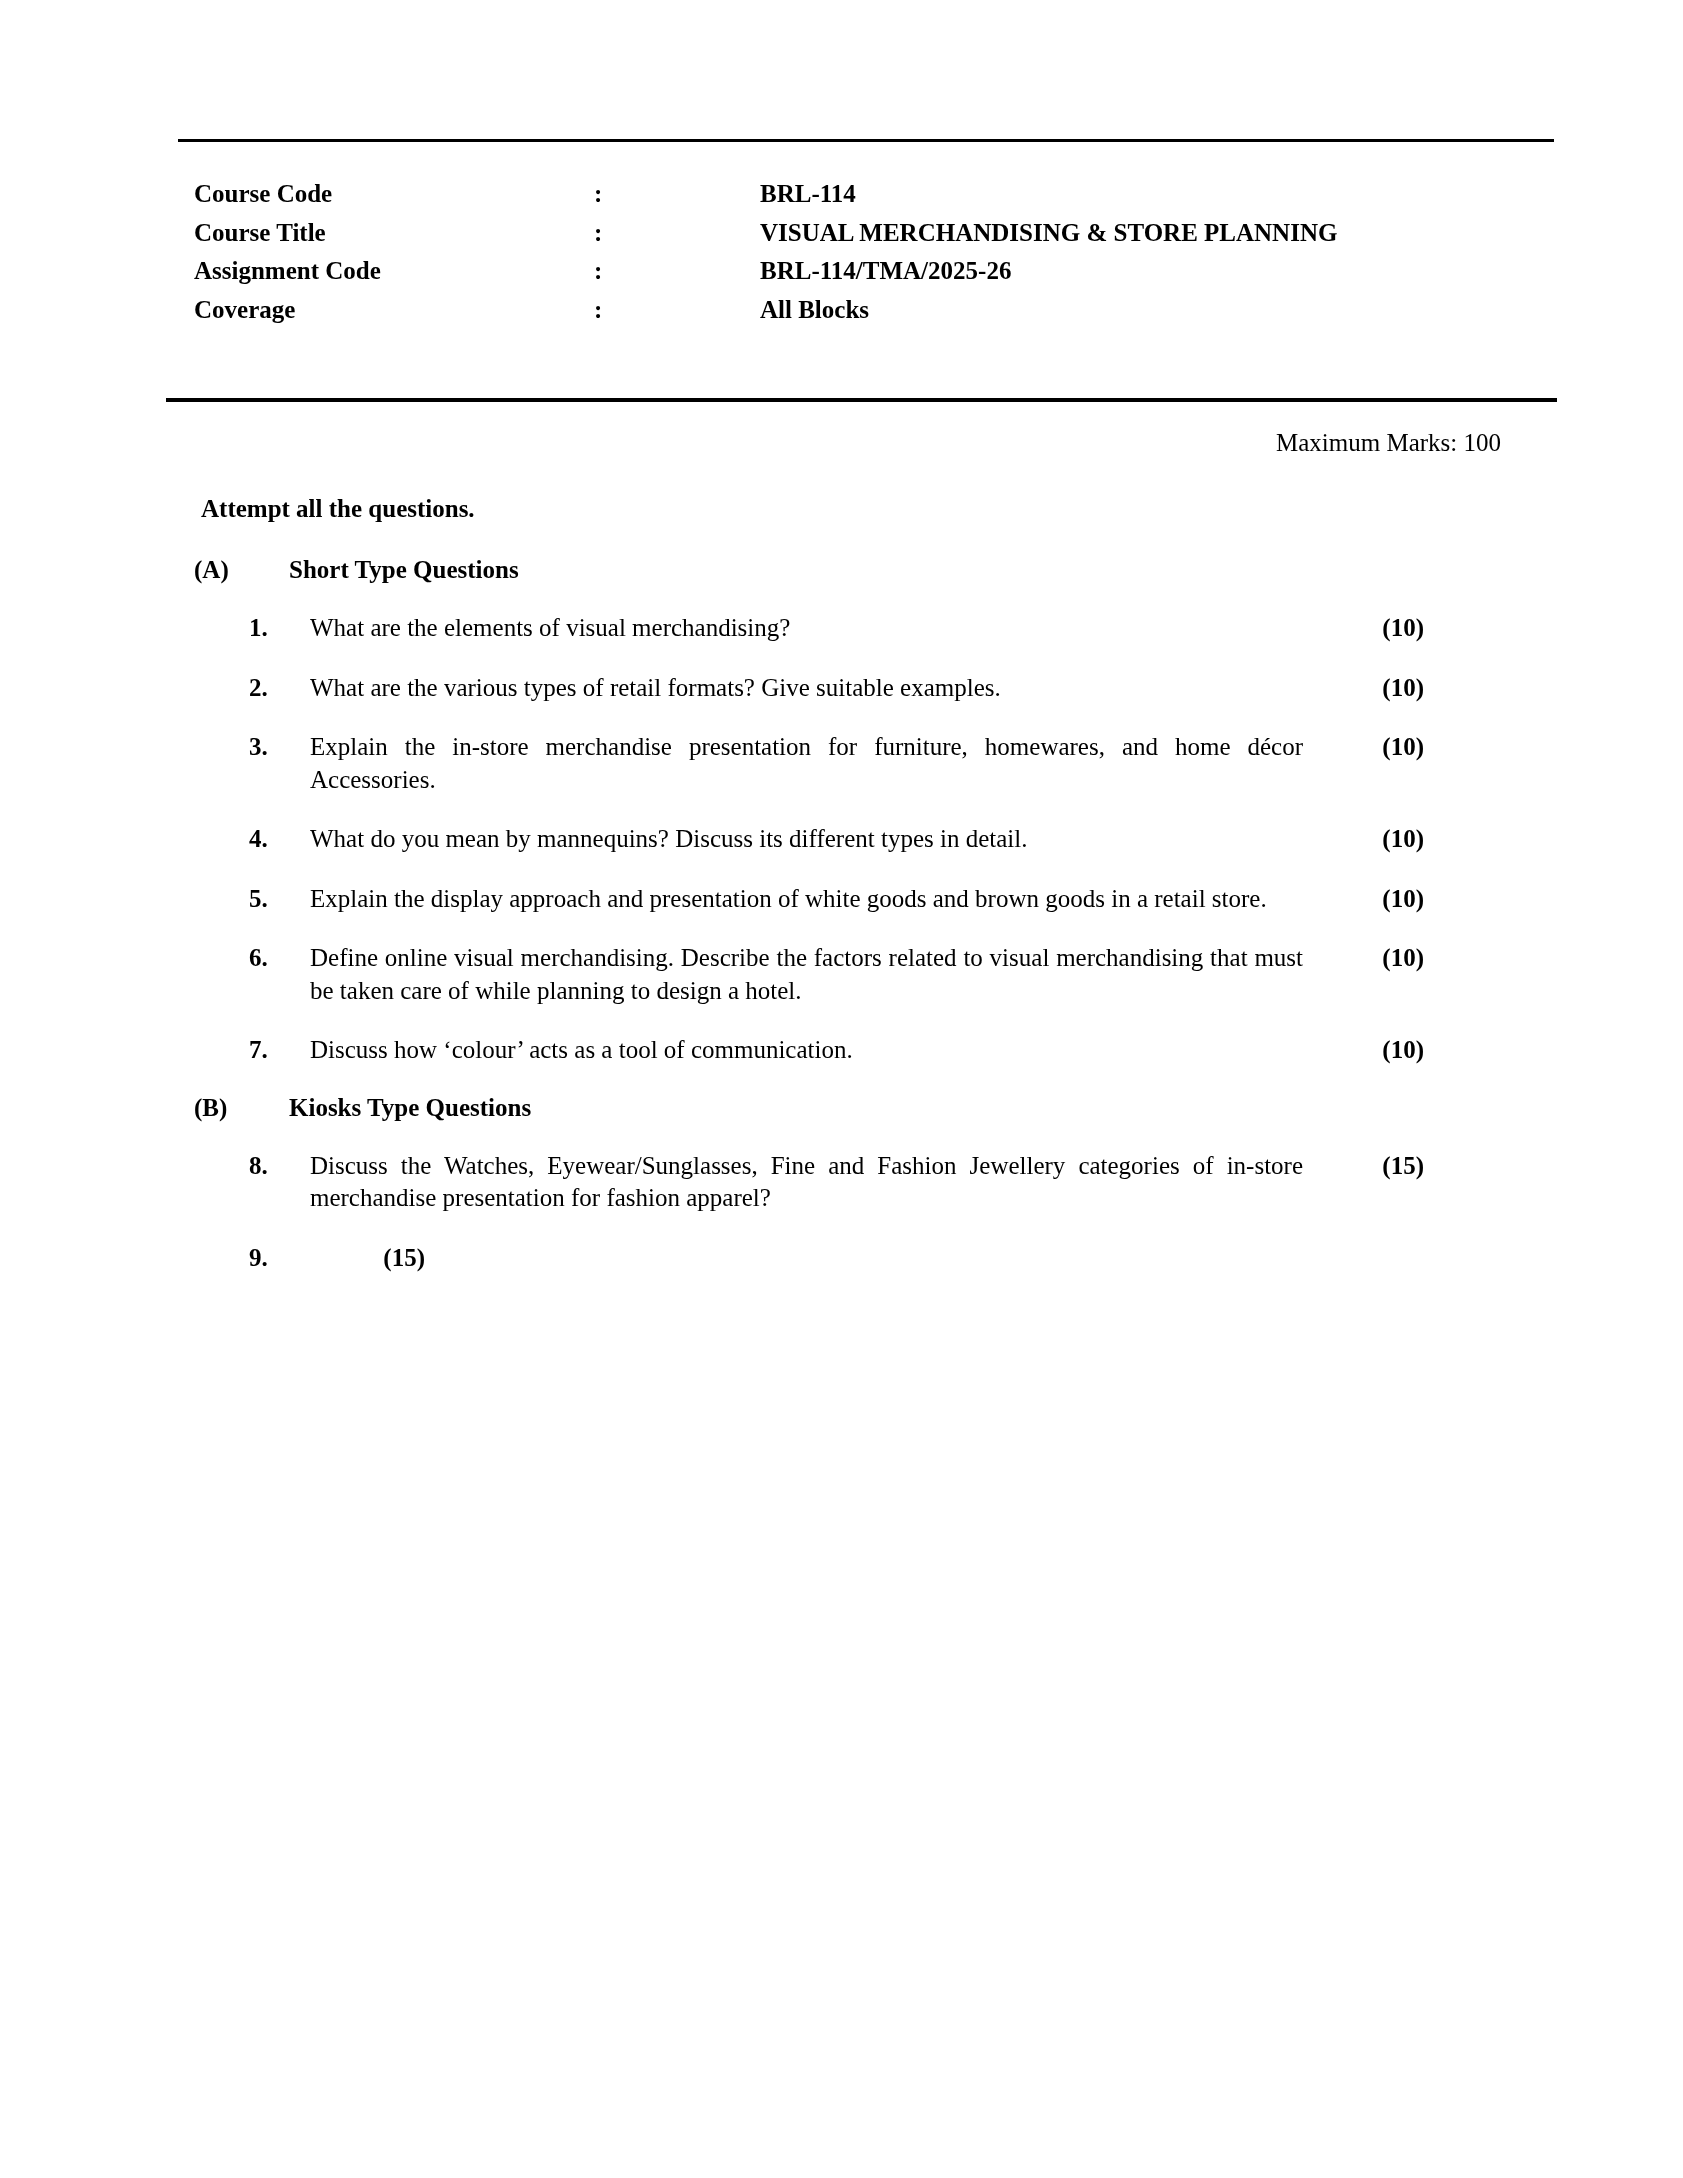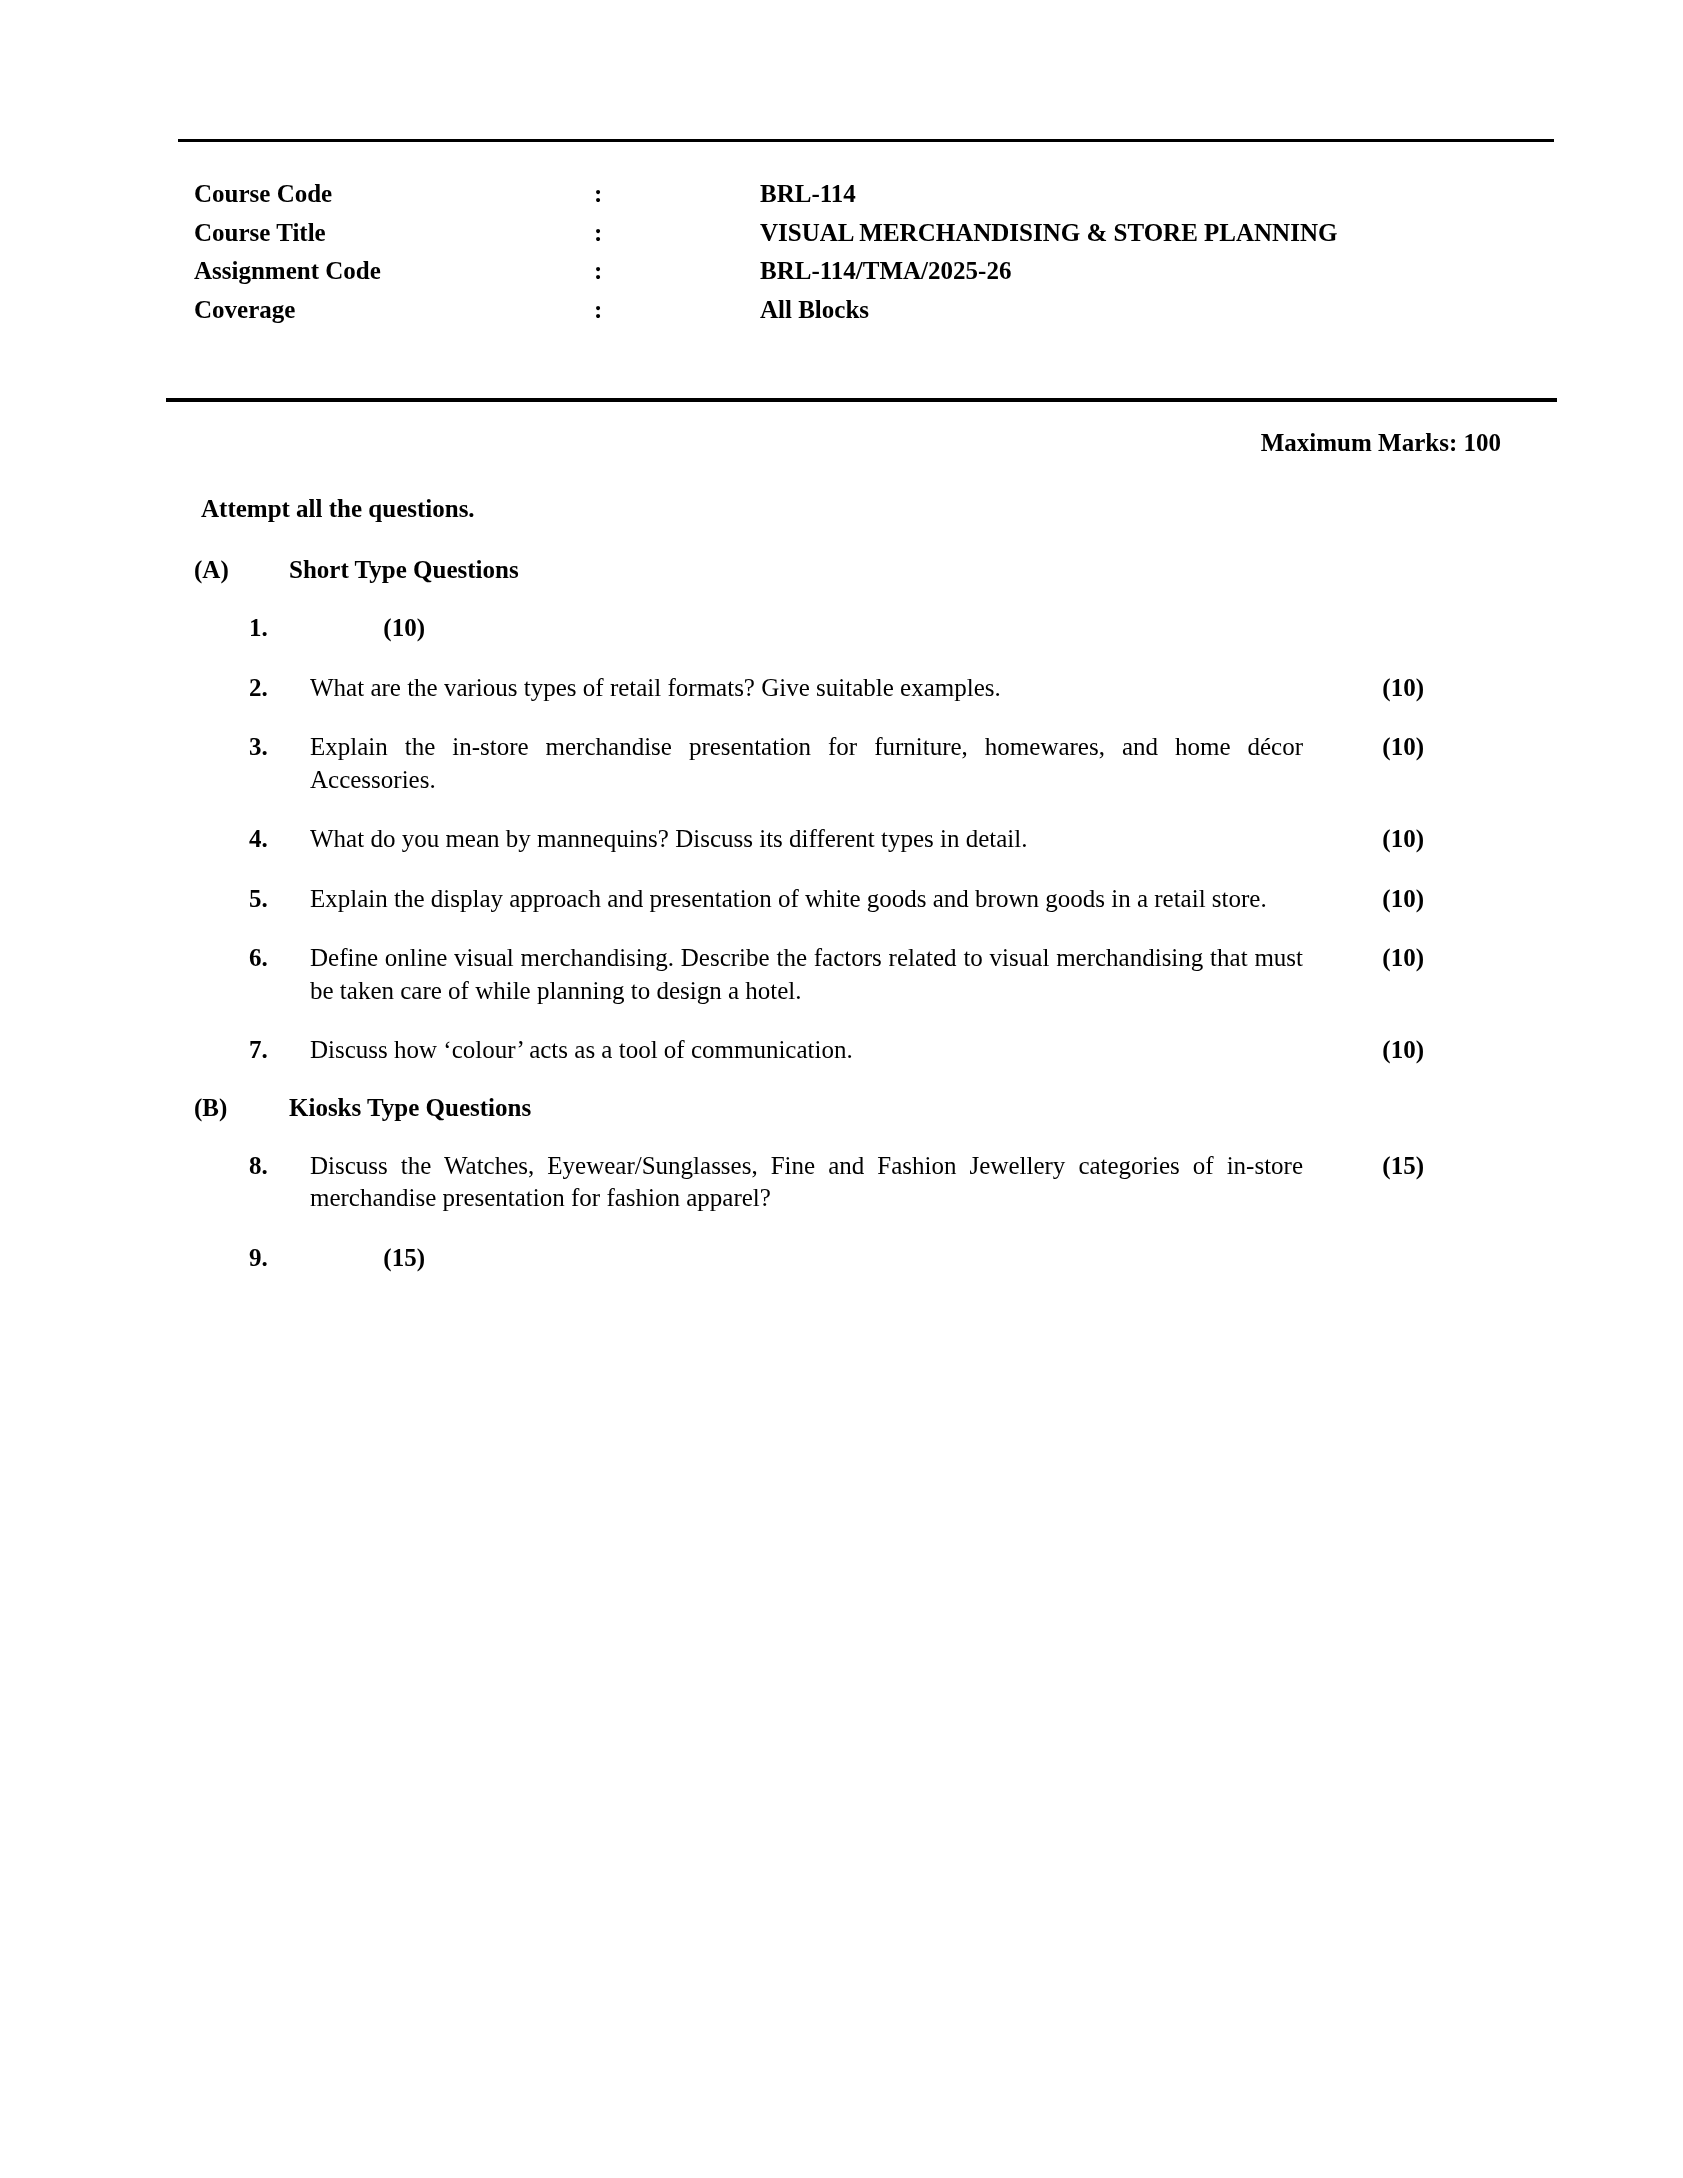--- a/index.html
+++ b/index.html
@@ -86,21 +86,21 @@
   }
 
   
   .max-marks {
     position: absolute;
     top: 429px;
     left: 297px;
     width: 1204px;
     text-align: right;
     font-size: 25px;
-    font-weight: bold;
+    font-weight: normal;
   }
 
   
   .attempt-line {
     position: absolute;
     top: 495px;
     left: 194px;
     font-size: 25px;
     font-weight: bold;
     margin-left: 7px;
@@ -228,20 +228,21 @@
 
   <div class="body-area">
 
     <div class="section-head">
       <div class="section-letter">(A)</div>
       <div class="section-title">Short Type Questions</div>
     </div>
 
     <div class="q-row">
       <div class="q-num">1.</div>
+      <div class="q-text nojustify">What are the elements of visual merchandising?</div>
       <div class="q-marks">(10)</div>
     </div>
 
     <div class="q-row">
       <div class="q-num">2.</div>
       <div class="q-text nojustify">What are the various types of retail formats? Give suitable examples.</div>
       <div class="q-marks">(10)</div>
     </div>
 
     <div class="q-row">

